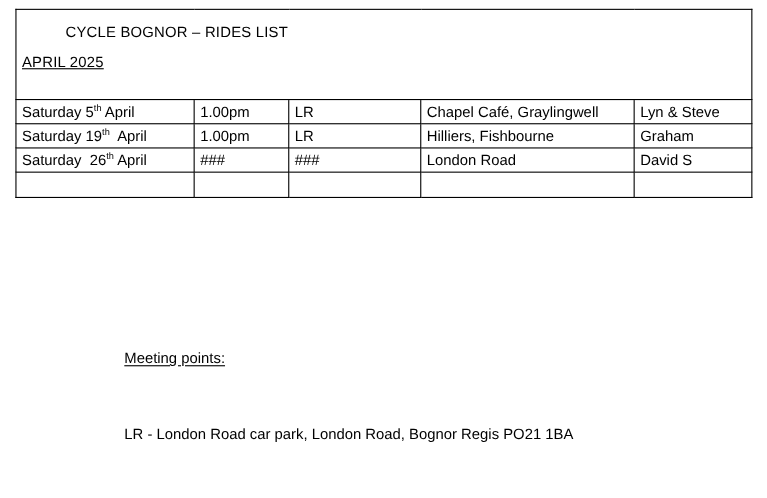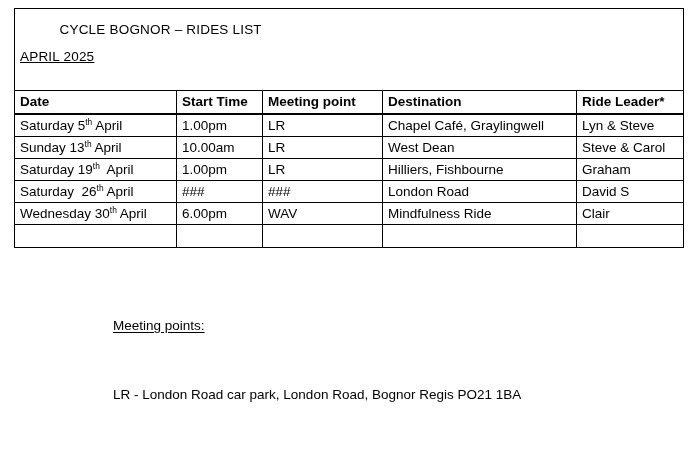--- a/index.html
+++ b/index.html
@@ -108,69 +108,48 @@
     </colgroup>
 
     <tbody>
       <tr>
         <td class="title-cell" colspan="5">
           <span class="title-line1">CYCLE BOGNOR – RIDES LIST</span>
           <span class="title-line2">APRIL 2025</span>
         </td>
       </tr>
 
-      <tr class="header-row">
-        <th>Date</th>
-        <th>Start Time</th>
-        <th>Meeting point</th>
-        <th>Destination</th>
-        <th>Ride Leader*</th>
-      </tr>
 
       <tr>
         <td><span>Saturday 5</span><sup>th</sup><span> April</span></td>
         <td>1.00pm</td>
         <td>LR</td>
         <td>Chapel Café, Graylingwell</td>
         <td>Lyn &amp; Steve</td>
       </tr>
 
 
-      <tr>
-        <td><span>Sunday 13</span><sup>th</sup><span> April</span></td>
-        <td>10.00am</td>
-        <td>LR</td>
-        <td>West Dean</td>
-        <td>Steve &amp; Carol</td>
-      </tr>
 
       <tr>
         <td><span>Saturday 19</span><sup>th</sup><span>  April</span></td>
         <td>1.00pm</td>
         <td>LR</td>
         <td>Hilliers, Fishbourne</td>
         <td>Graham</td>
       </tr>
 
       <tr>
         <td><span>Saturday  26</span><sup>th</sup><span> April</span></td>
         <td>###</td>
         <td>###</td>
         <td>London Road</td>
         <td>David S</td>
       </tr>
 
 
-      <tr>
-        <td><span>Wednesday 30</span><sup>th</sup><span> April</span></td>
-        <td>6.00pm</td>
-        <td>WAV</td>
-        <td>Mindfulness Ride</td>
-        <td>Clair</td>
-      </tr>
 
       <tr class="empty-row">
         <td></td>
         <td></td>
         <td></td>
         <td></td>
         <td></td>
       </tr>
     </tbody>
   </table>

